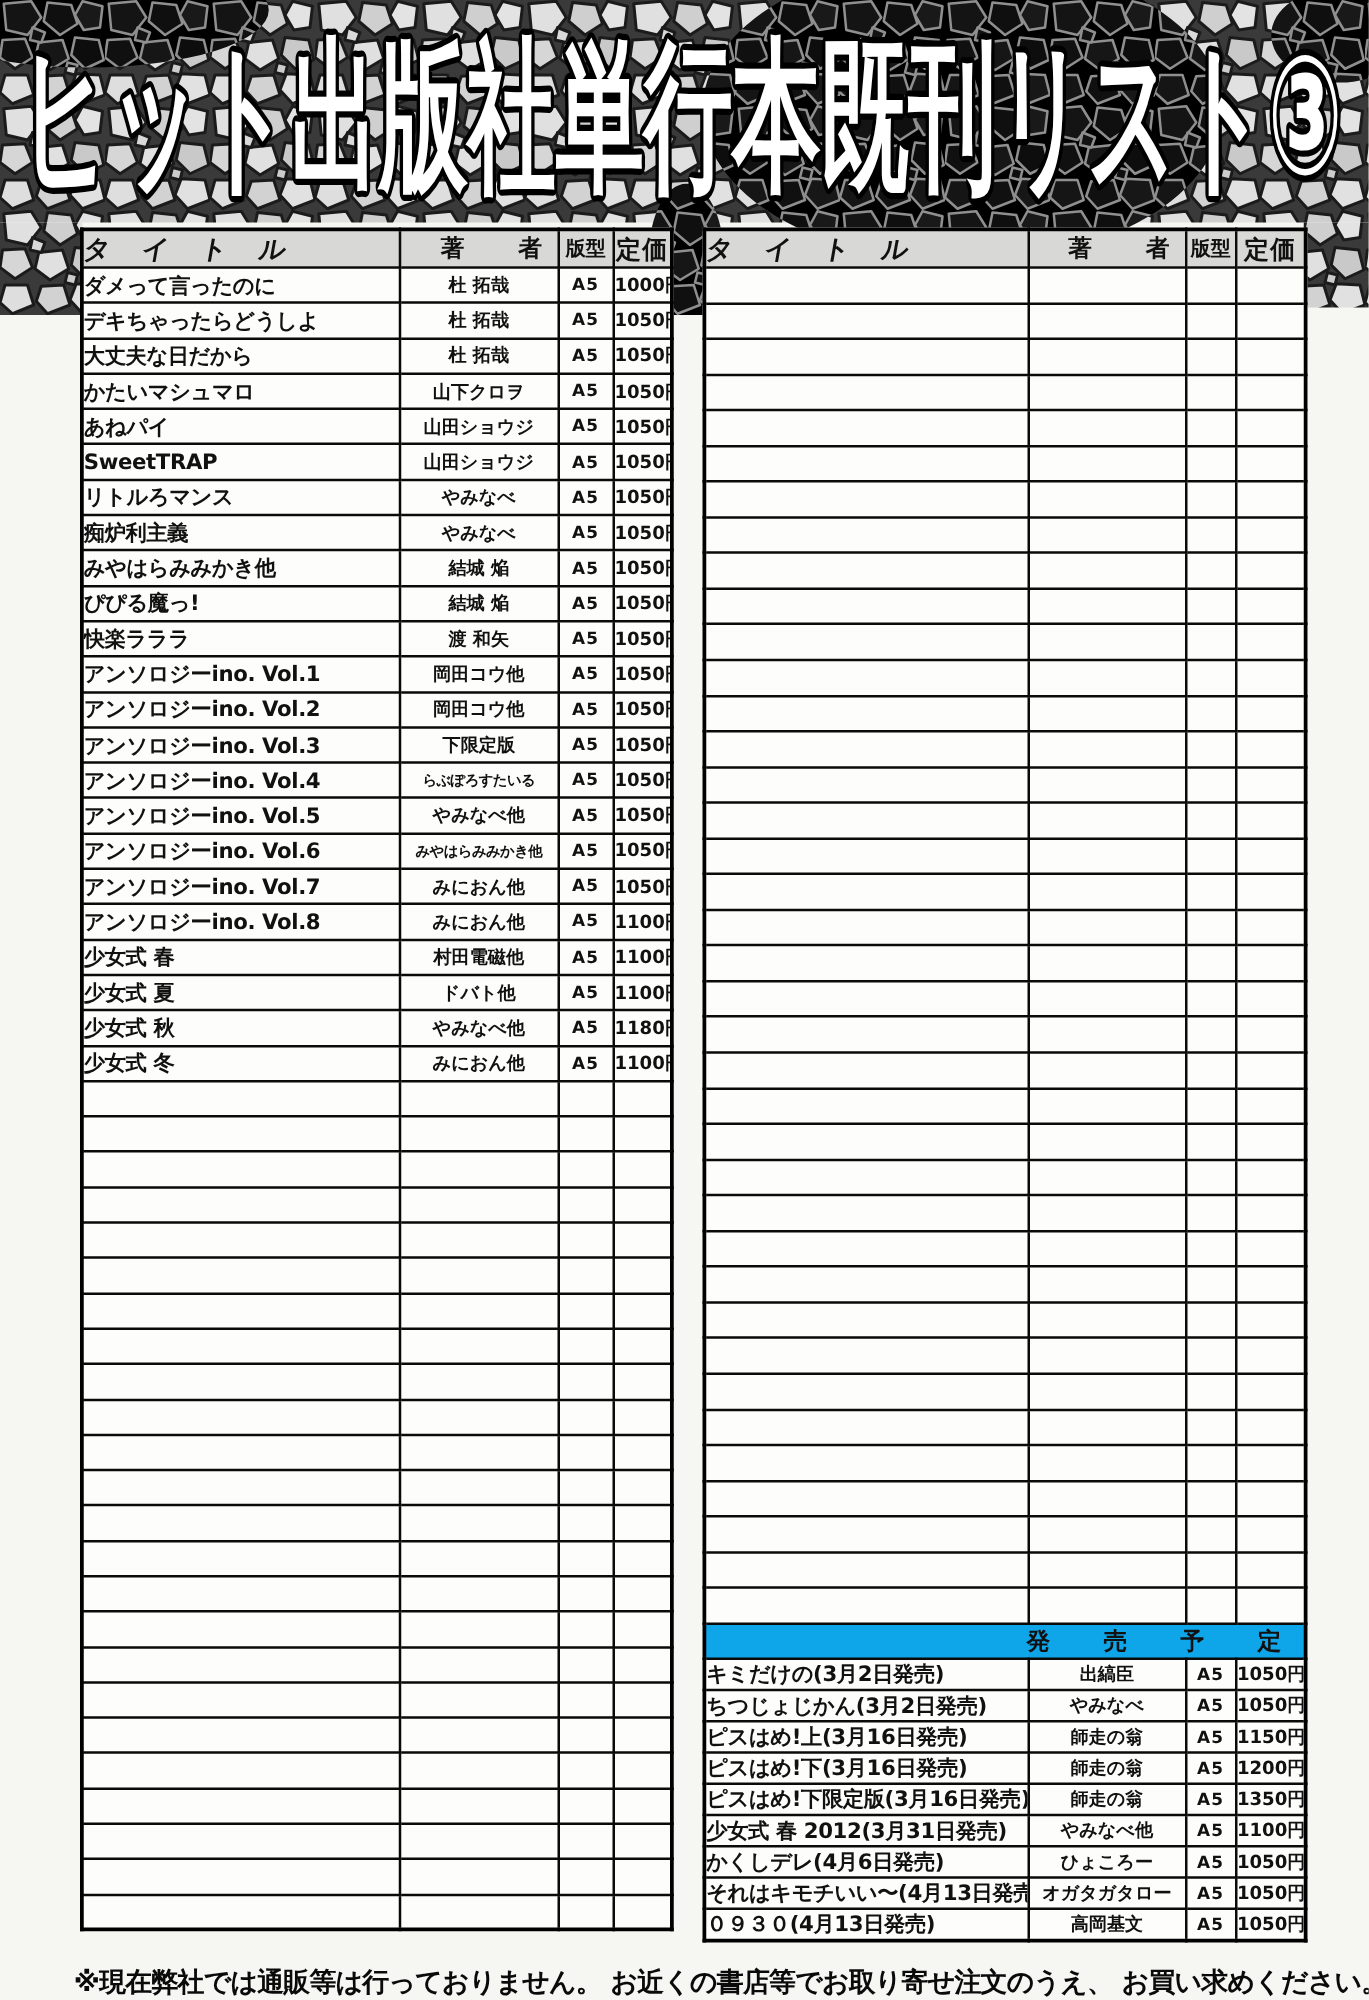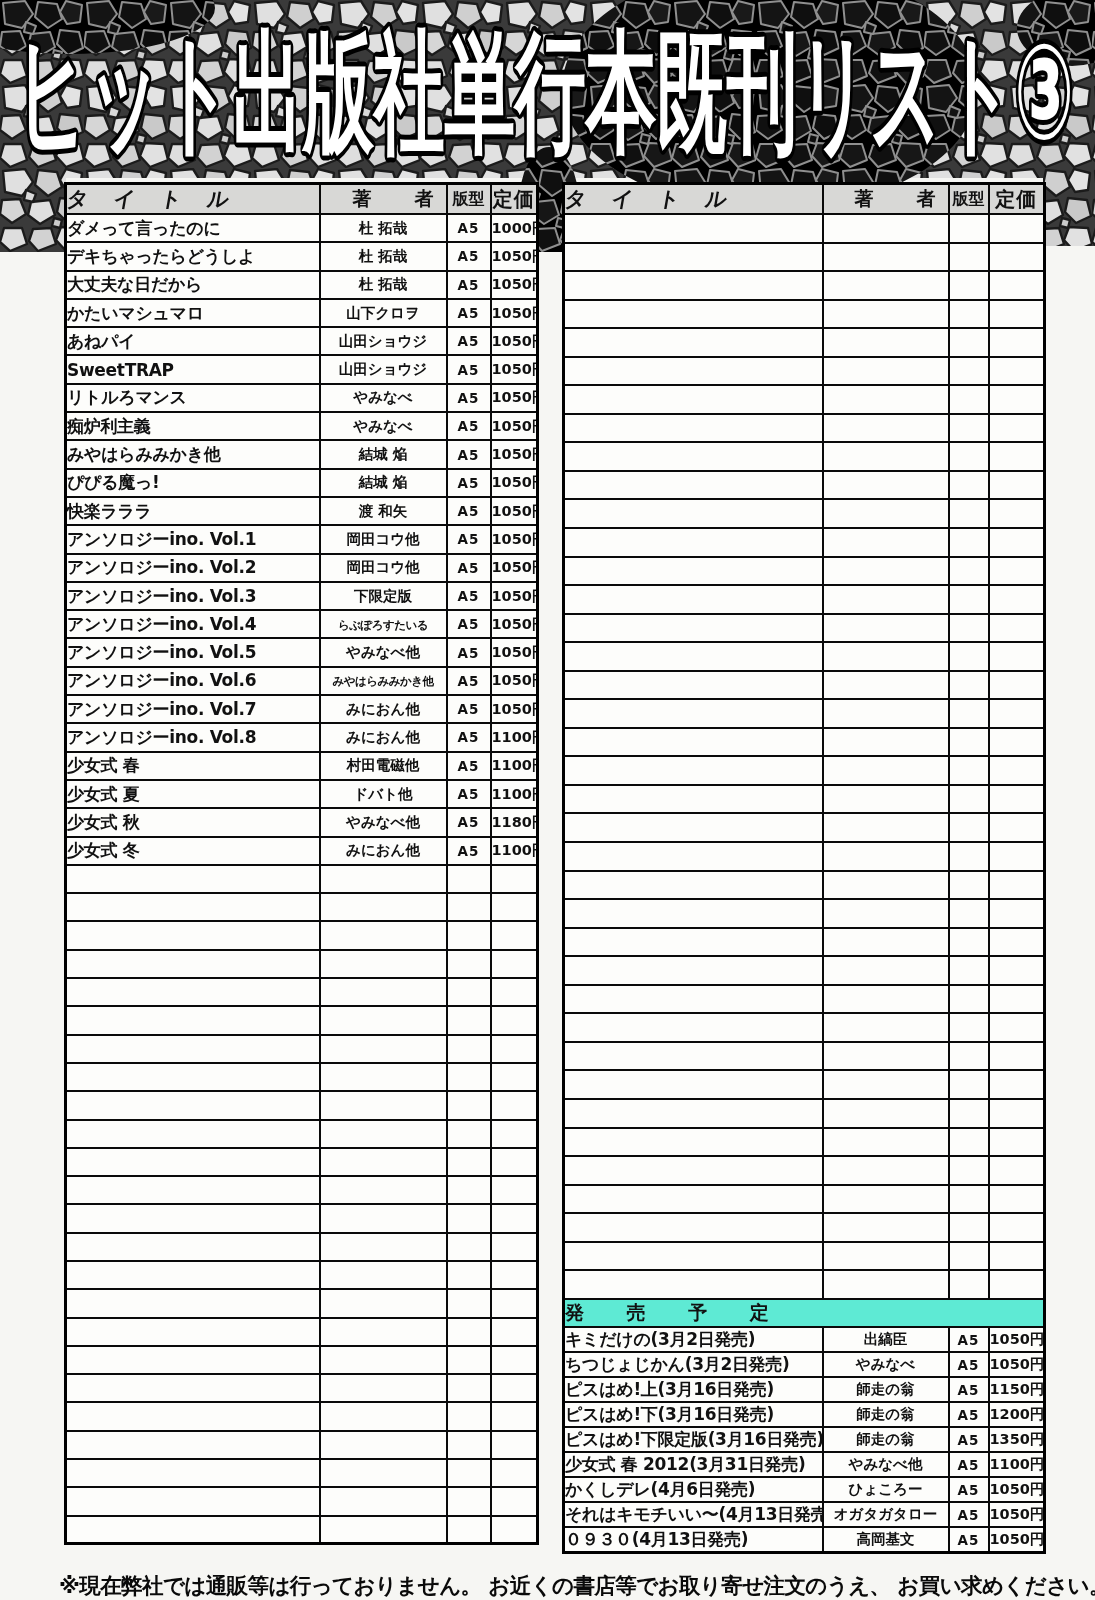--- a/index.html
+++ b/index.html
@@ -33,21 +33,21 @@
   th.c-author{font-size:19px;letter-spacing:12px;text-align:right;}
   th.c-format{font-size:16px;text-align:center;letter-spacing:0;}
   th.c-price{font-size:20px;text-align:center;letter-spacing:1px;}
   td.c-title{font-size:17px;font-weight:bold;padding-left:6px;letter-spacing:-0.3px;}
   td.c-author{font-size:14.5px;font-weight:bold;text-align:center;}
   td.c-author .small{font-size:11.5px;letter-spacing:-0.5px;}
   td.c-format{font-size:13.5px;font-weight:bold;text-align:center;letter-spacing:1px;}
   td.c-price{font-size:14.5px;font-weight:bold;text-align:center;}
   tr.heading-row{height:27px;}
   td.release-heading{
-    background:#5eead4;text-align:left;font-size:19px;font-weight:bold;
+    background:#0ea5e9;text-align:right;font-size:19px;font-weight:bold;
     letter-spacing:18px;padding-left:18px;
   }
   
   .footer-note{
     position:absolute;left:59px;top:1571px;width:1036px;z-index:2;
     font-size:21.5px;font-weight:bold;color:#0a0a0a;
     white-space:nowrap;letter-spacing:-0.6px;
   }
 </style>
 </head>

